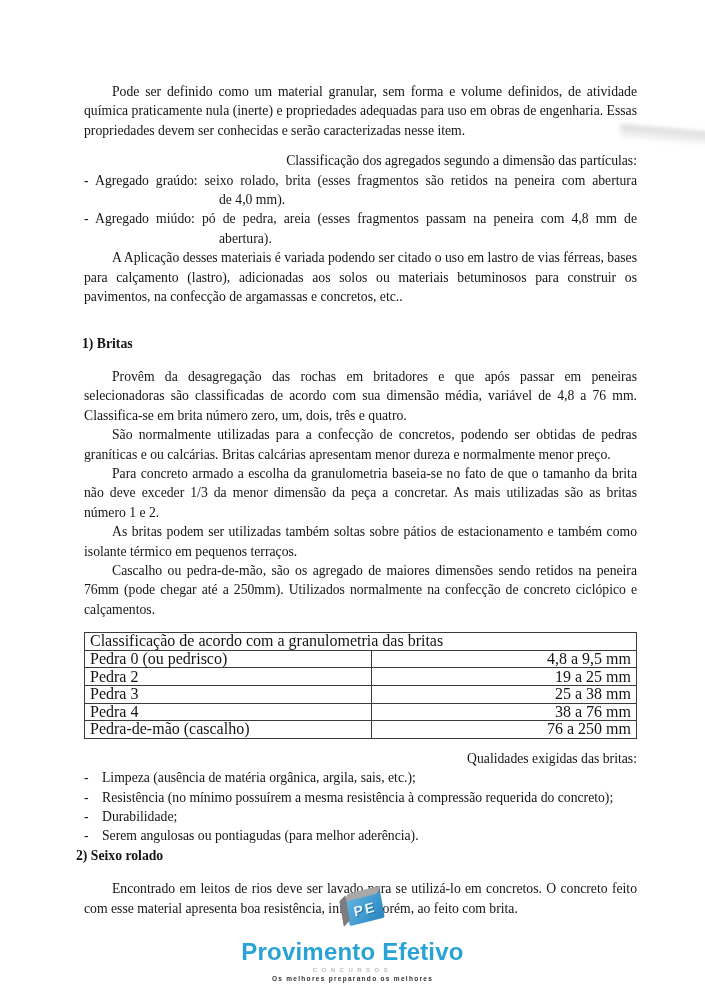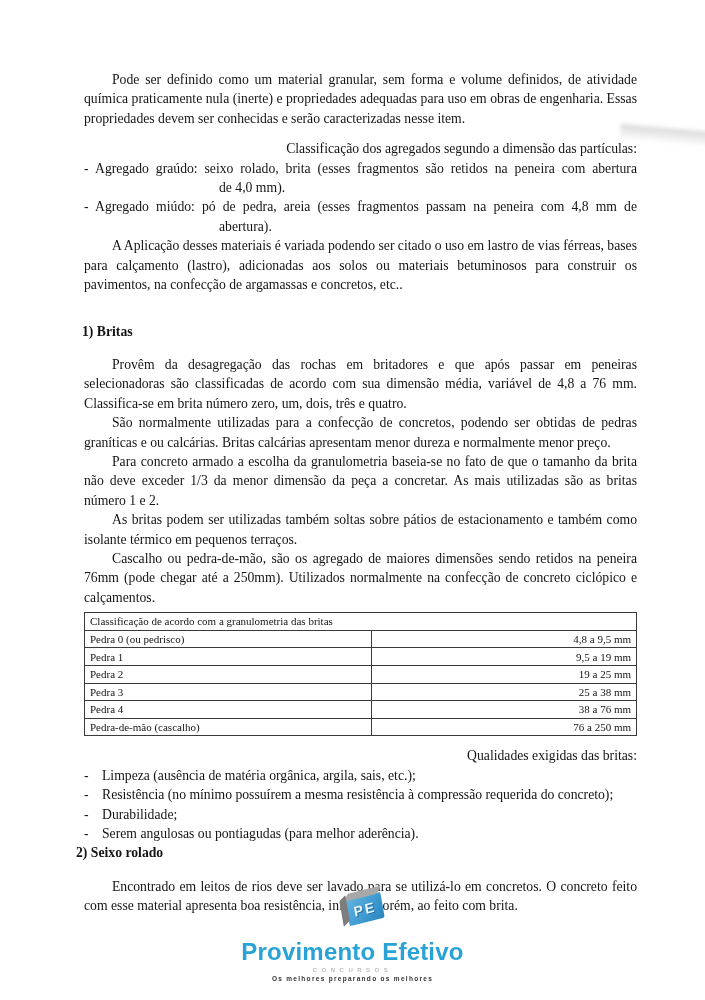--- a/index.html
+++ b/index.html
@@ -12,36 +12,36 @@
     overflow:hidden;
   }
   .scan-artifact {
     position:absolute; top:128px; right:-10px; width:95px; height:14px;
     background:linear-gradient(to bottom, rgba(120,120,120,0.28), rgba(160,160,160,0.05));
     transform:rotate(5deg);
     filter:blur(2px);
     pointer-events:none;
   }
   .content {
-    position:absolute; left:84px; top:70px; width:553px;
+    position:absolute; left:84px; top:82px; width:553px;
     font-size:13.7px; line-height:19.4px;
     text-align:justify;
   }
   .para { text-indent:28px; margin:0; }
   .classif-heading { text-indent:28px; margin-top:11px; text-align:right; }
   .hang { position:relative; padding-left:11px; text-align:left; }
   .hang .dash { position:absolute; left:0; top:0; }
   .hang.wide { padding-left:18px; }
   .jlast { text-align:justify; text-align-last:justify; }
   .cont-line { margin-left:124px; text-align:left; text-align-last:left; }
   .sec-heading { font-weight:bold; text-align:left; text-indent:0; margin:28px 0 13px -2px; }
   .sec-heading.tight { margin:0 0 0 -8px; }
   table.gran {
-    width:100%; border-collapse:collapse; margin-top:5px;
-    font-size:11px; line-height:16px;padding-left:24px;
+    width:100%; border-collapse:collapse; margin-top:13px;
+    font-size:16px; line-height:16px;padding-left:24px;
   }
   table.gran td {
     border:1px solid #3a3a3a; padding:0 5px; height:16.6px;
   }
   td.col-name { width:52%; text-align:left; }
   td.col-range { width:48%; text-align:right; }
   .qualities { margin-top:10px; }
   .seixo-para { margin-top:14px; }
   .logo {
     position:absolute; left:0; top:888px; width:705px;
@@ -118,24 +118,20 @@
   <table class="gran">
     <tbody>
       <tr>
         <td colspan="2">Classificação de acordo com a granulometria das britas</td>
       </tr>
       <tr>
         <td class="col-name">Pedra 0 (ou pedrisco)</td>
         <td class="col-range">4,8 a 9,5 mm</td>
       </tr>
       <tr>
-        <td class="col-name">Pedra 1</td>
-        <td class="col-range">9,5 a 19 mm</td>
-      </tr>
-      <tr>
         <td class="col-name">Pedra 2</td>
         <td class="col-range">19 a 25 mm</td>
       </tr>
       <tr>
         <td class="col-name">Pedra 3</td>
         <td class="col-range">25 a 38 mm</td>
       </tr>
       <tr>
         <td class="col-name">Pedra 4</td>
         <td class="col-range">38 a 76 mm</td>

